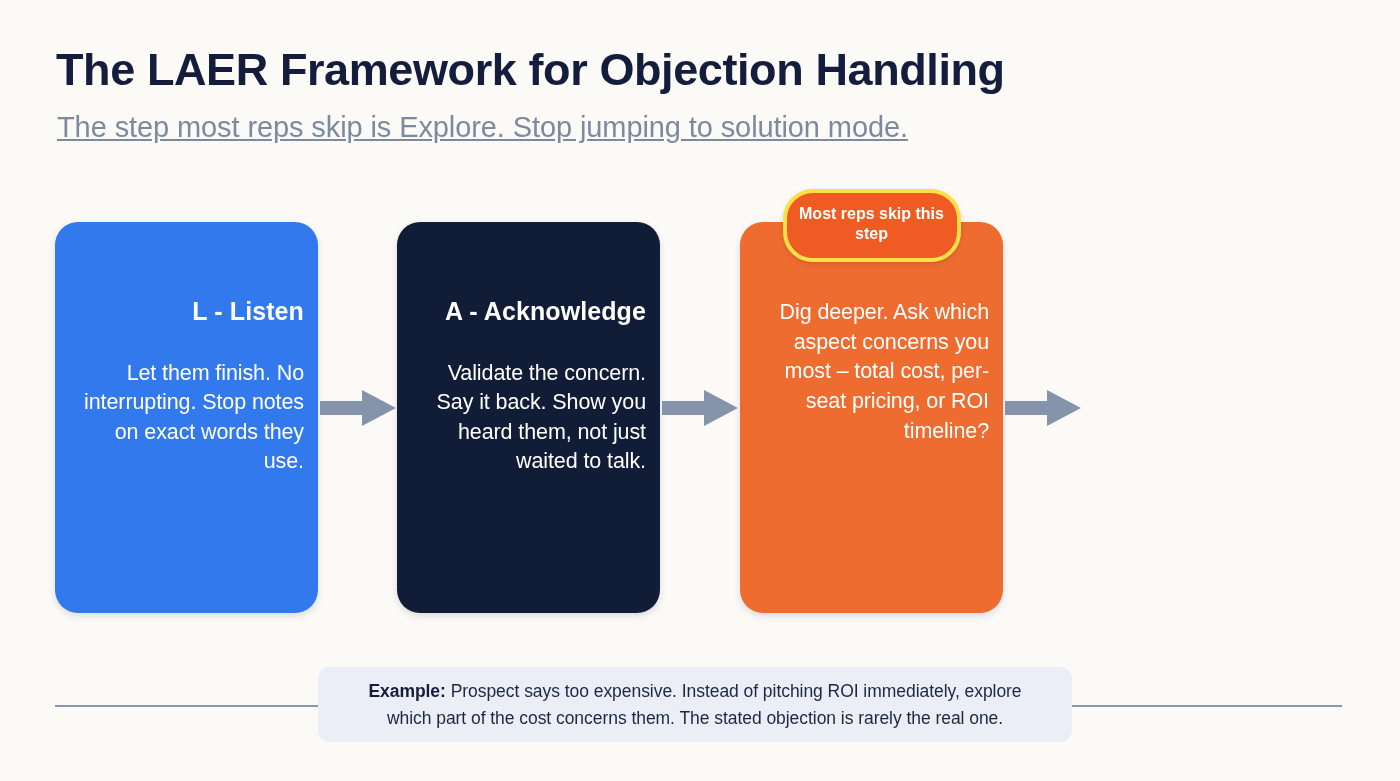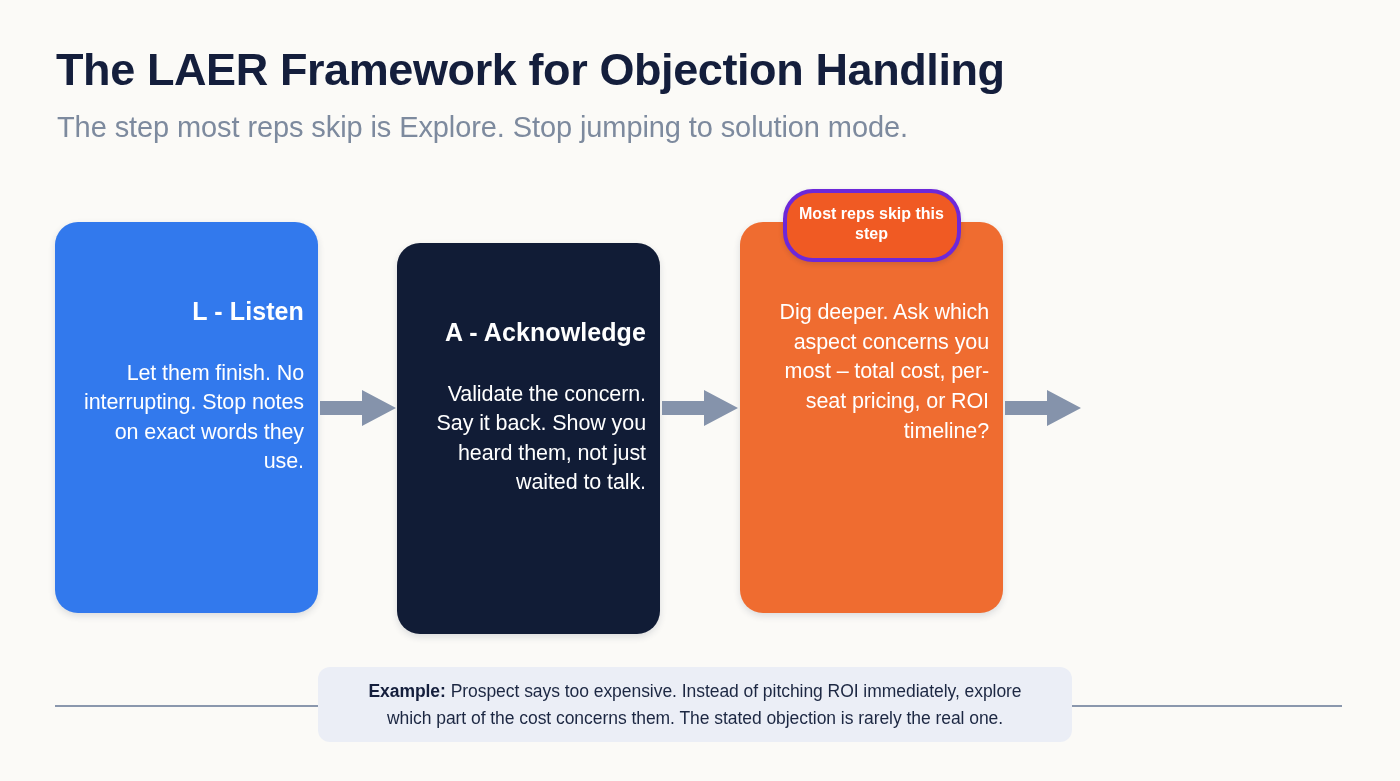--- a/index.html
+++ b/index.html
@@ -99,21 +99,21 @@
 
   
   .card-badge {
     position: absolute;
     left: 50%;
     transform: translateX(-50%);
     top: -33px;
     width: 178px;
     padding: 11px 8px 13px;
     background: #F05A23;
-    border: 4px solid #6d28d9;
+    border: 4px solid #fde047;
     border-radius: 30px;
     text-align: center;
     font-size: 16px;
     font-weight: bold;
     color: #FFFFFF;
     line-height: 1.28;
     box-shadow: 0 2px 5px rgba(30,40,70,0.16);
     z-index: 6;
   }
 
@@ -169,32 +169,32 @@
     font-weight: bold;
     color: #141E3C;
   }
 </style>
 </head>
 <body style="background: rgb(251, 250, 247);">
 
 <div id="stage">
 
   <h1 class="page-title" style="color: rgb(20, 30, 60);">The LAER Framework for Objection Handling</h1>
-  <p class="page-subtitle" style="color: rgb(125, 138, 158);">The step most reps skip is Explore. Stop jumping to solution mode.</p>
+  <p class="page-subtitle" style="color: rgb(125, 138, 158); text-decoration: underline;">The step most reps skip is Explore. Stop jumping to solution mode.</p>
 
   <div class="cards-row">
 
     <div class="step-card c0" style="background: rgb(50, 121, 237);">
       <div class="card-inner">
         <div class="card-title">L - Listen</div>
         <div class="card-body">Let them finish. No interrupting. Stop notes on exact words they use.</div>
       </div>
     </div>
 
-    <div class="step-card c1" style="background: rgb(17, 28, 54); margin-top: 21px;">
+    <div class="step-card c1" style="background: rgb(17, 28, 54);">
       <div class="card-inner">
         <div class="card-title">A - Acknowledge</div>
         <div class="card-body">Validate the concern. Say it back. Show you heard them, not just waited to talk.</div>
       </div>
     </div>
 
     <div class="step-card c2" style="background: rgb(239, 108, 48);">
       <div class="card-badge">Most reps skip this step</div>
       <div class="card-inner">
         <div class="card-body">Dig deeper. Ask which aspect concerns you most – total cost, per-seat pricing, or ROI timeline?</div>

